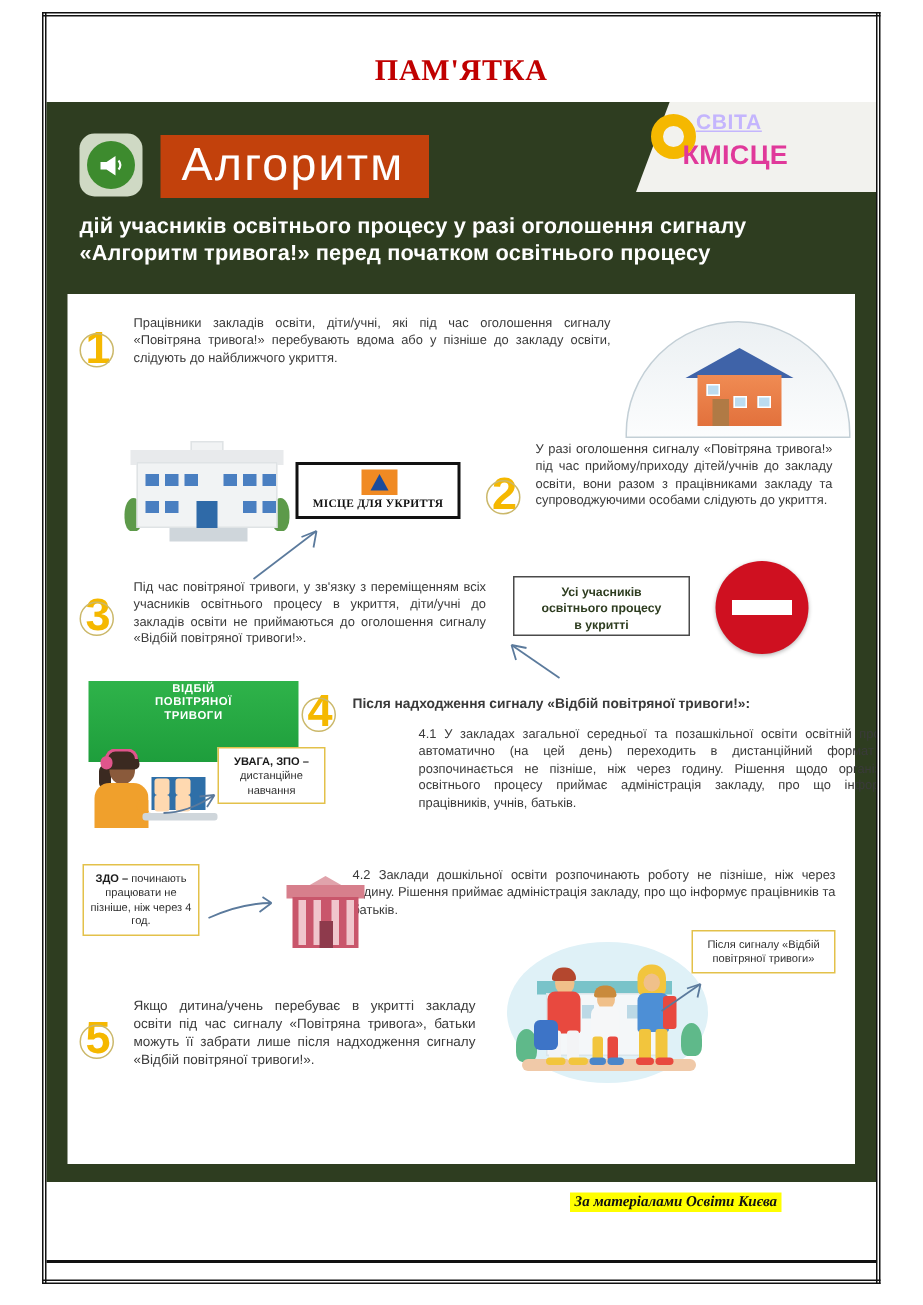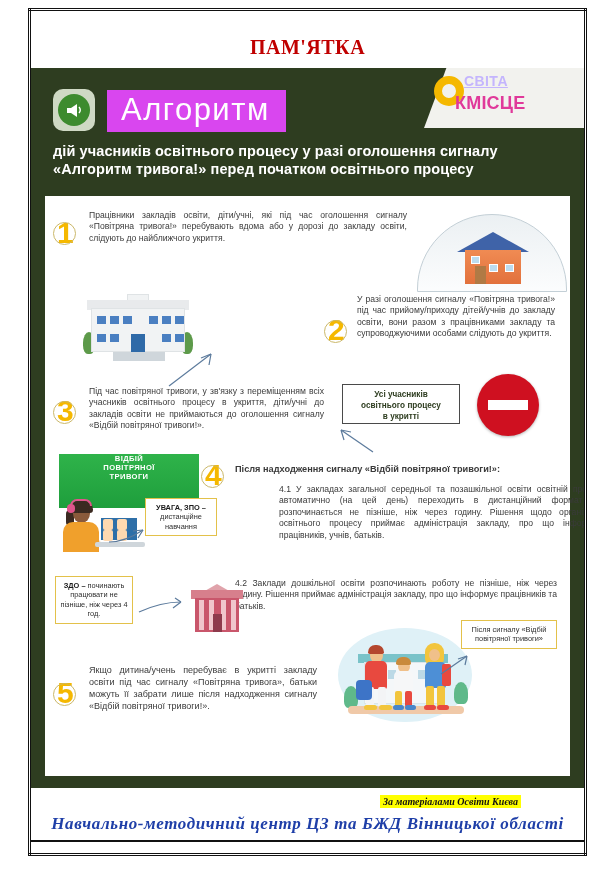--- a/index.html
+++ b/index.html
@@ -90,21 +90,21 @@
     background: #cfd9c4;
     display: flex; align-items: center; justify-content: center;
   }
   .mega-inner {
     width: 32px; height: 32px; border-radius: 50%;
     background: #3d8b2e;
     display: flex; align-items: center; justify-content: center;
   }
   .algo-box {
     position: absolute; left: 76px; top: 22px;
-    background: #d946ef;
+    background: #c2410c;
     padding: 2px 16px 4px 14px;
   }
   .algo-box span {
     font-size: 31px; line-height: 36px; color: #ffffff;
     font-family: "Liberation Sans", sans-serif;
     letter-spacing: 1.5px;
   }
   .hdr-sub {
     position: absolute; left: 22px; top: 74px; width: 505px;
     color: #ffffff; font-weight: bold; font-size: 14.5px; line-height: 18px;
@@ -332,21 +332,21 @@
         <span>Алгоритм</span>
       </div>
 
       <div class="hdr-sub">дій учасників освітнього процесу у разі оголошення сигналу «Алгоритм тривога!» перед початком освітнього процесу</div>
     </div>
 
     <div class="panel">
 
       <div class="step-num" style="left:12px; top:22px;">1</div>
       <div class="step-circ" style="left:8px; top:26px;"></div>
-      <div class="body-txt" style="left:44px; top:14px; width:318px;">Працівники закладів освіти, діти/учні, які під час оголошення сигналу «Повітряна тривога!» перебувають вдома або у дорозі до закладу освіти, слідують до найближчого укриття.</div>
+      <div class="body-txt" style="left:44px; top:14px; width:318px;">Працівники закладів освіти, діти/учні, які під час оголошення сигналу «Повітряна тривога!» перебувають вдома або у пізніше до закладу освіти, слідують до найближчого укриття.</div>
 
       <div class="dome-wrap">
         <div class="dome"></div>
         <div class="house-roof"></div>
         <div class="house-body"></div>
         <div class="hw" style="left:54px; bottom:28px;"></div>
         <div class="hw" style="left:72px; bottom:20px;"></div>
         <div class="hw" style="left:88px; bottom:20px;"></div>
         <div class="house-door"></div>
       </div>
@@ -364,20 +364,25 @@
         <div class="sch-win" style="left:79px; top:22px;"></div>
         <div class="sch-win" style="left:92px; top:22px;"></div>
         <div class="sch-win" style="left:14px; top:40px;"></div>
         <div class="sch-win" style="left:27px; top:40px;"></div>
         <div class="sch-win" style="left:79px; top:40px;"></div>
         <div class="sch-win" style="left:92px; top:40px;"></div>
         <div class="sch-door"></div>
         <div class="sch-steps"></div>
       </div>
 
+      <div class="shelter-sign">
+        <div class="shelter-sq"></div>
+        <div class="shelter-tri"></div>
+        <div class="shelter-lbl">МІСЦЕ ДЛЯ УКРИТТЯ</div>
+      </div>
 
       <svg style="position:absolute; left:120px; top:152px; width:70px; height:42px;">
         <path d="M4 38 L46 6" class="arrow"></path>
         <path d="M46 6 L36 10 M46 6 L44 17" class="arrow"></path>
       </svg>
 
       <div class="step-num" style="left:283px; top:119px;">2</div>
       <div class="step-circ" style="left:279px; top:124px;"></div>
       <div class="body-txt" style="left:312px; top:98px; width:198px;">У разі оголошення сигналу «Повітряна тривога!» під час прийому/приходу дітей/учнів до закладу освіти, вони разом з працівниками закладу та супроводжуючими особами слідують до укриття.</div>
 
@@ -515,16 +520,15 @@
 
       <svg style="position:absolute; left:392px; top:456px; width:36px; height:28px;">
         <path d="M4 22 L30 4" class="arrow"></path>
         <path d="M30 4 L21 7 M30 4 L28 13" class="arrow"></path>
       </svg>
 
     </div>
   </div>
 
   <div class="credit">За матеріалами Освіти Києва</div>
-  <div class="footer-line">Навчально-методичний центр ЦЗ та БЖД Вінницької  області</div>
   <div class="footer-rule"></div>
 
 </div>
 
 </body></html>

